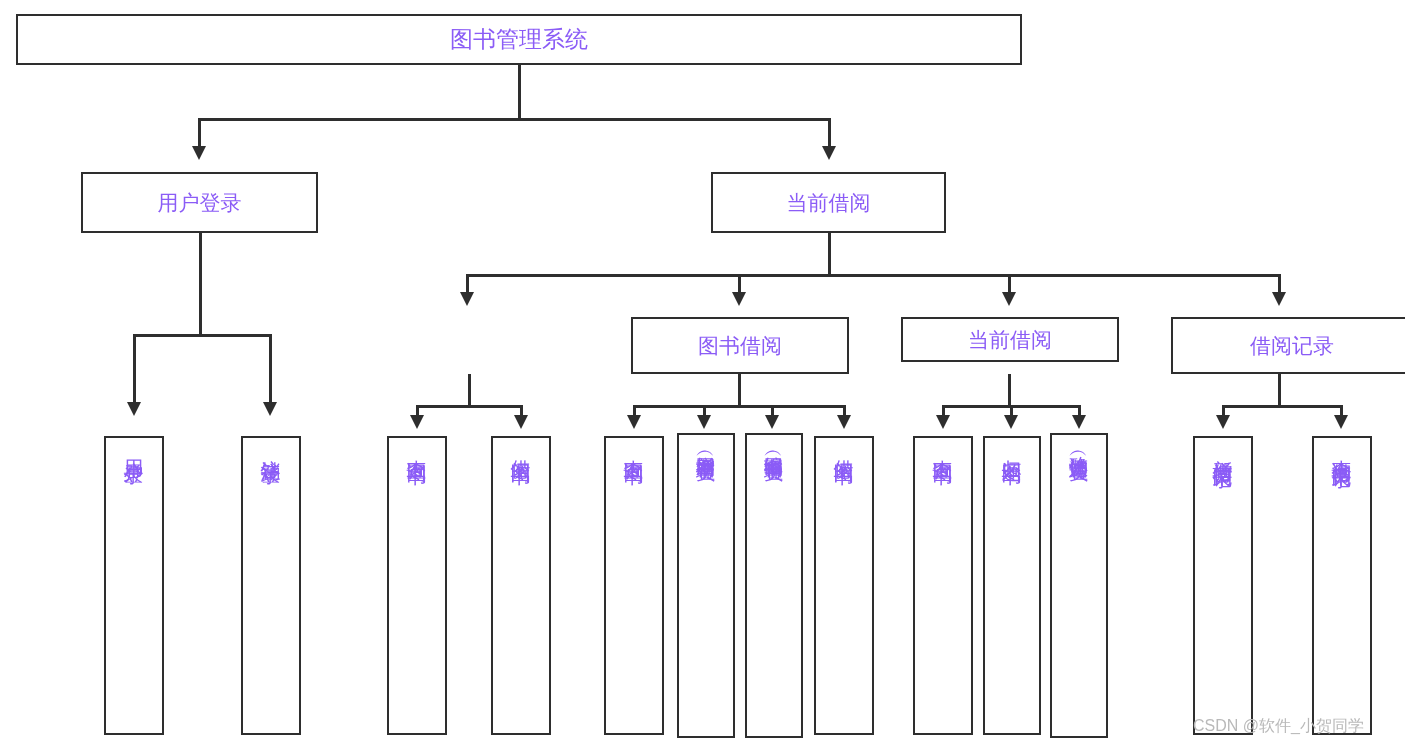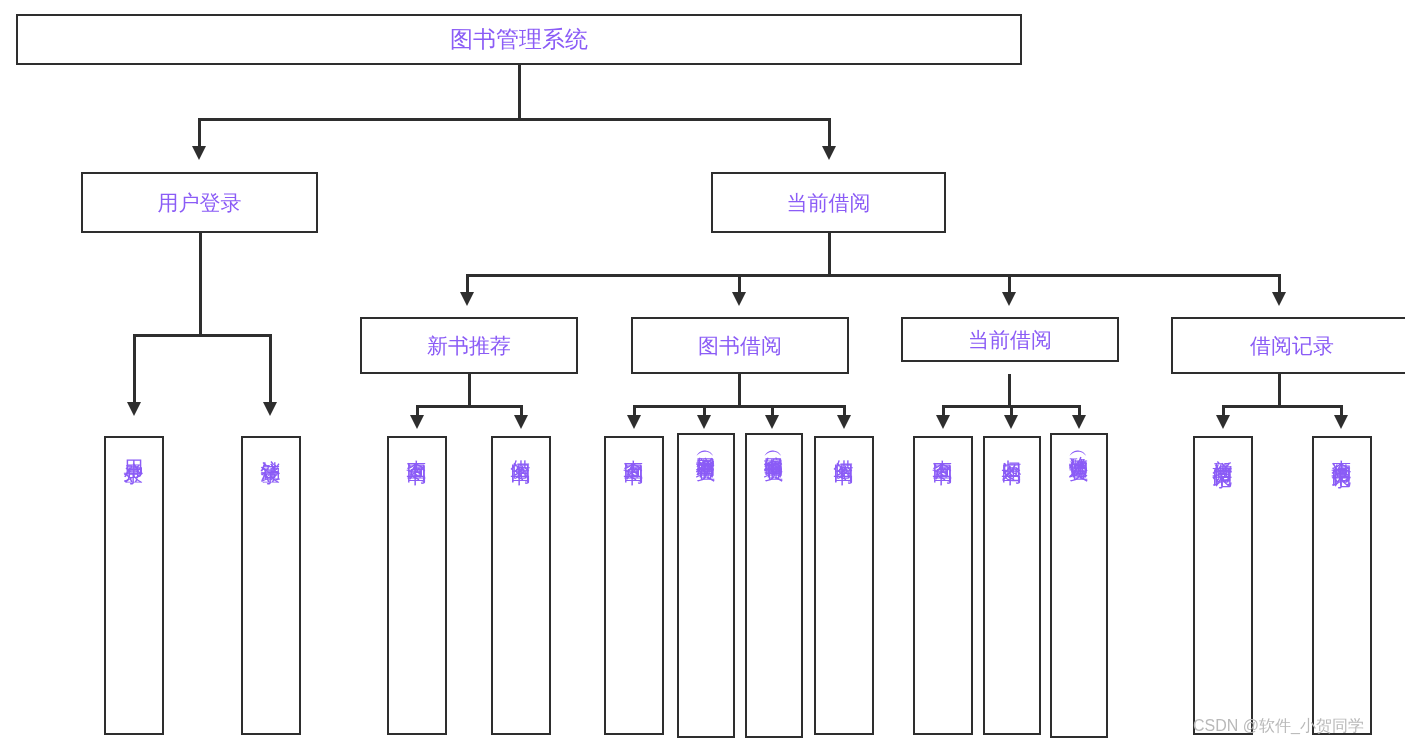--- a/index.html
+++ b/index.html
@@ -118,23 +118,20 @@
   <div class="conn hline" style="left:466px; top:274px; width:814px; height:2.5px;"></div>
   <div class="conn vline" style="left:466px; top:274px; width:2.5px; height:20px;"></div>
   <div class="arrow" style="left:460px; top:292px;"></div>
   <div class="conn vline" style="left:738px; top:274px; width:2.5px; height:20px;"></div>
   <div class="arrow" style="left:732px; top:292px;"></div>
   <div class="conn vline" style="left:1008px; top:274px; width:2.5px; height:20px;"></div>
   <div class="arrow" style="left:1002px; top:292px;"></div>
   <div class="conn vline" style="left:1278px; top:274px; width:2.5px; height:20px;"></div>
   <div class="arrow" style="left:1272px; top:292px;"></div>
 
-  <div class="node horiz" style="left:360px; top:317px; width:218px; height:57px;">
-    <span class="label">新书推荐</span>
-  </div>
   <div class="node horiz" style="left:631px; top:317px; width:218px; height:57px;">
     <span class="label">图书借阅</span>
   </div>
   <div class="node horiz" style="left:901px; top:317px; width:218px; height:45px;">
     <span class="label">当前借阅</span>
   </div>
   <div class="node horiz" style="left:1171px; top:317px; width:242px; height:57px;">
     <span class="label">借阅记录</span>
   </div>
 

